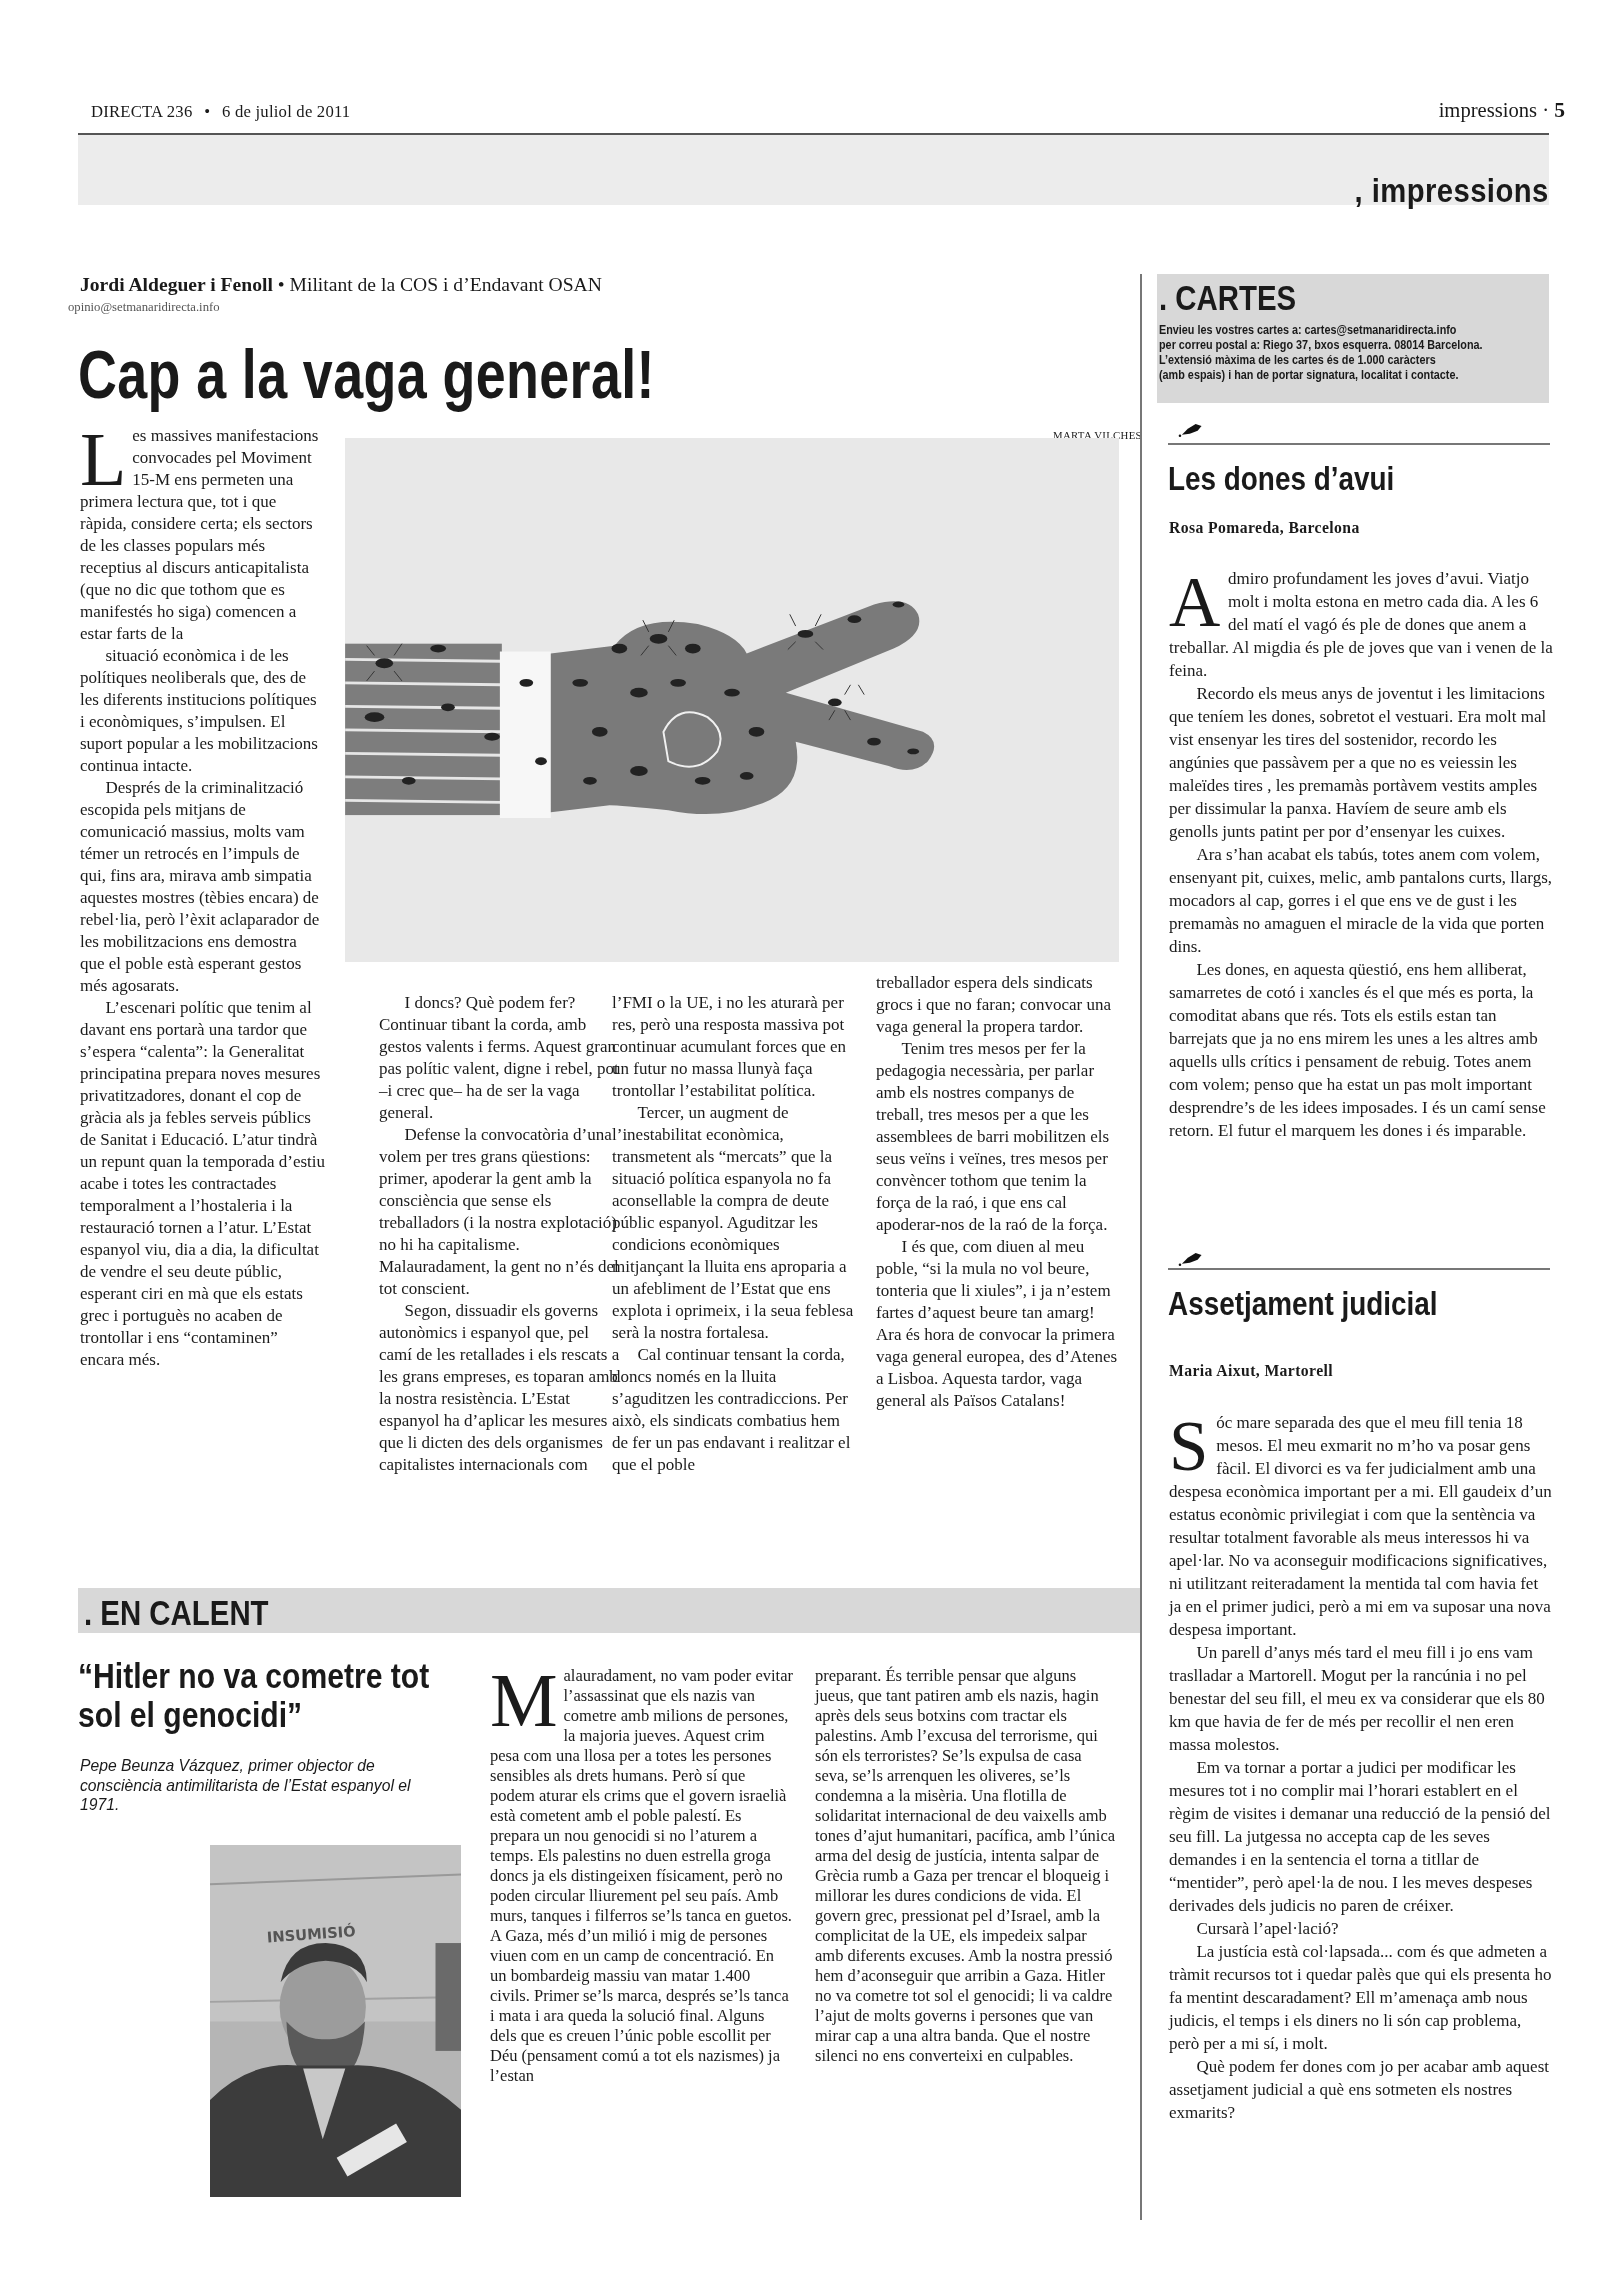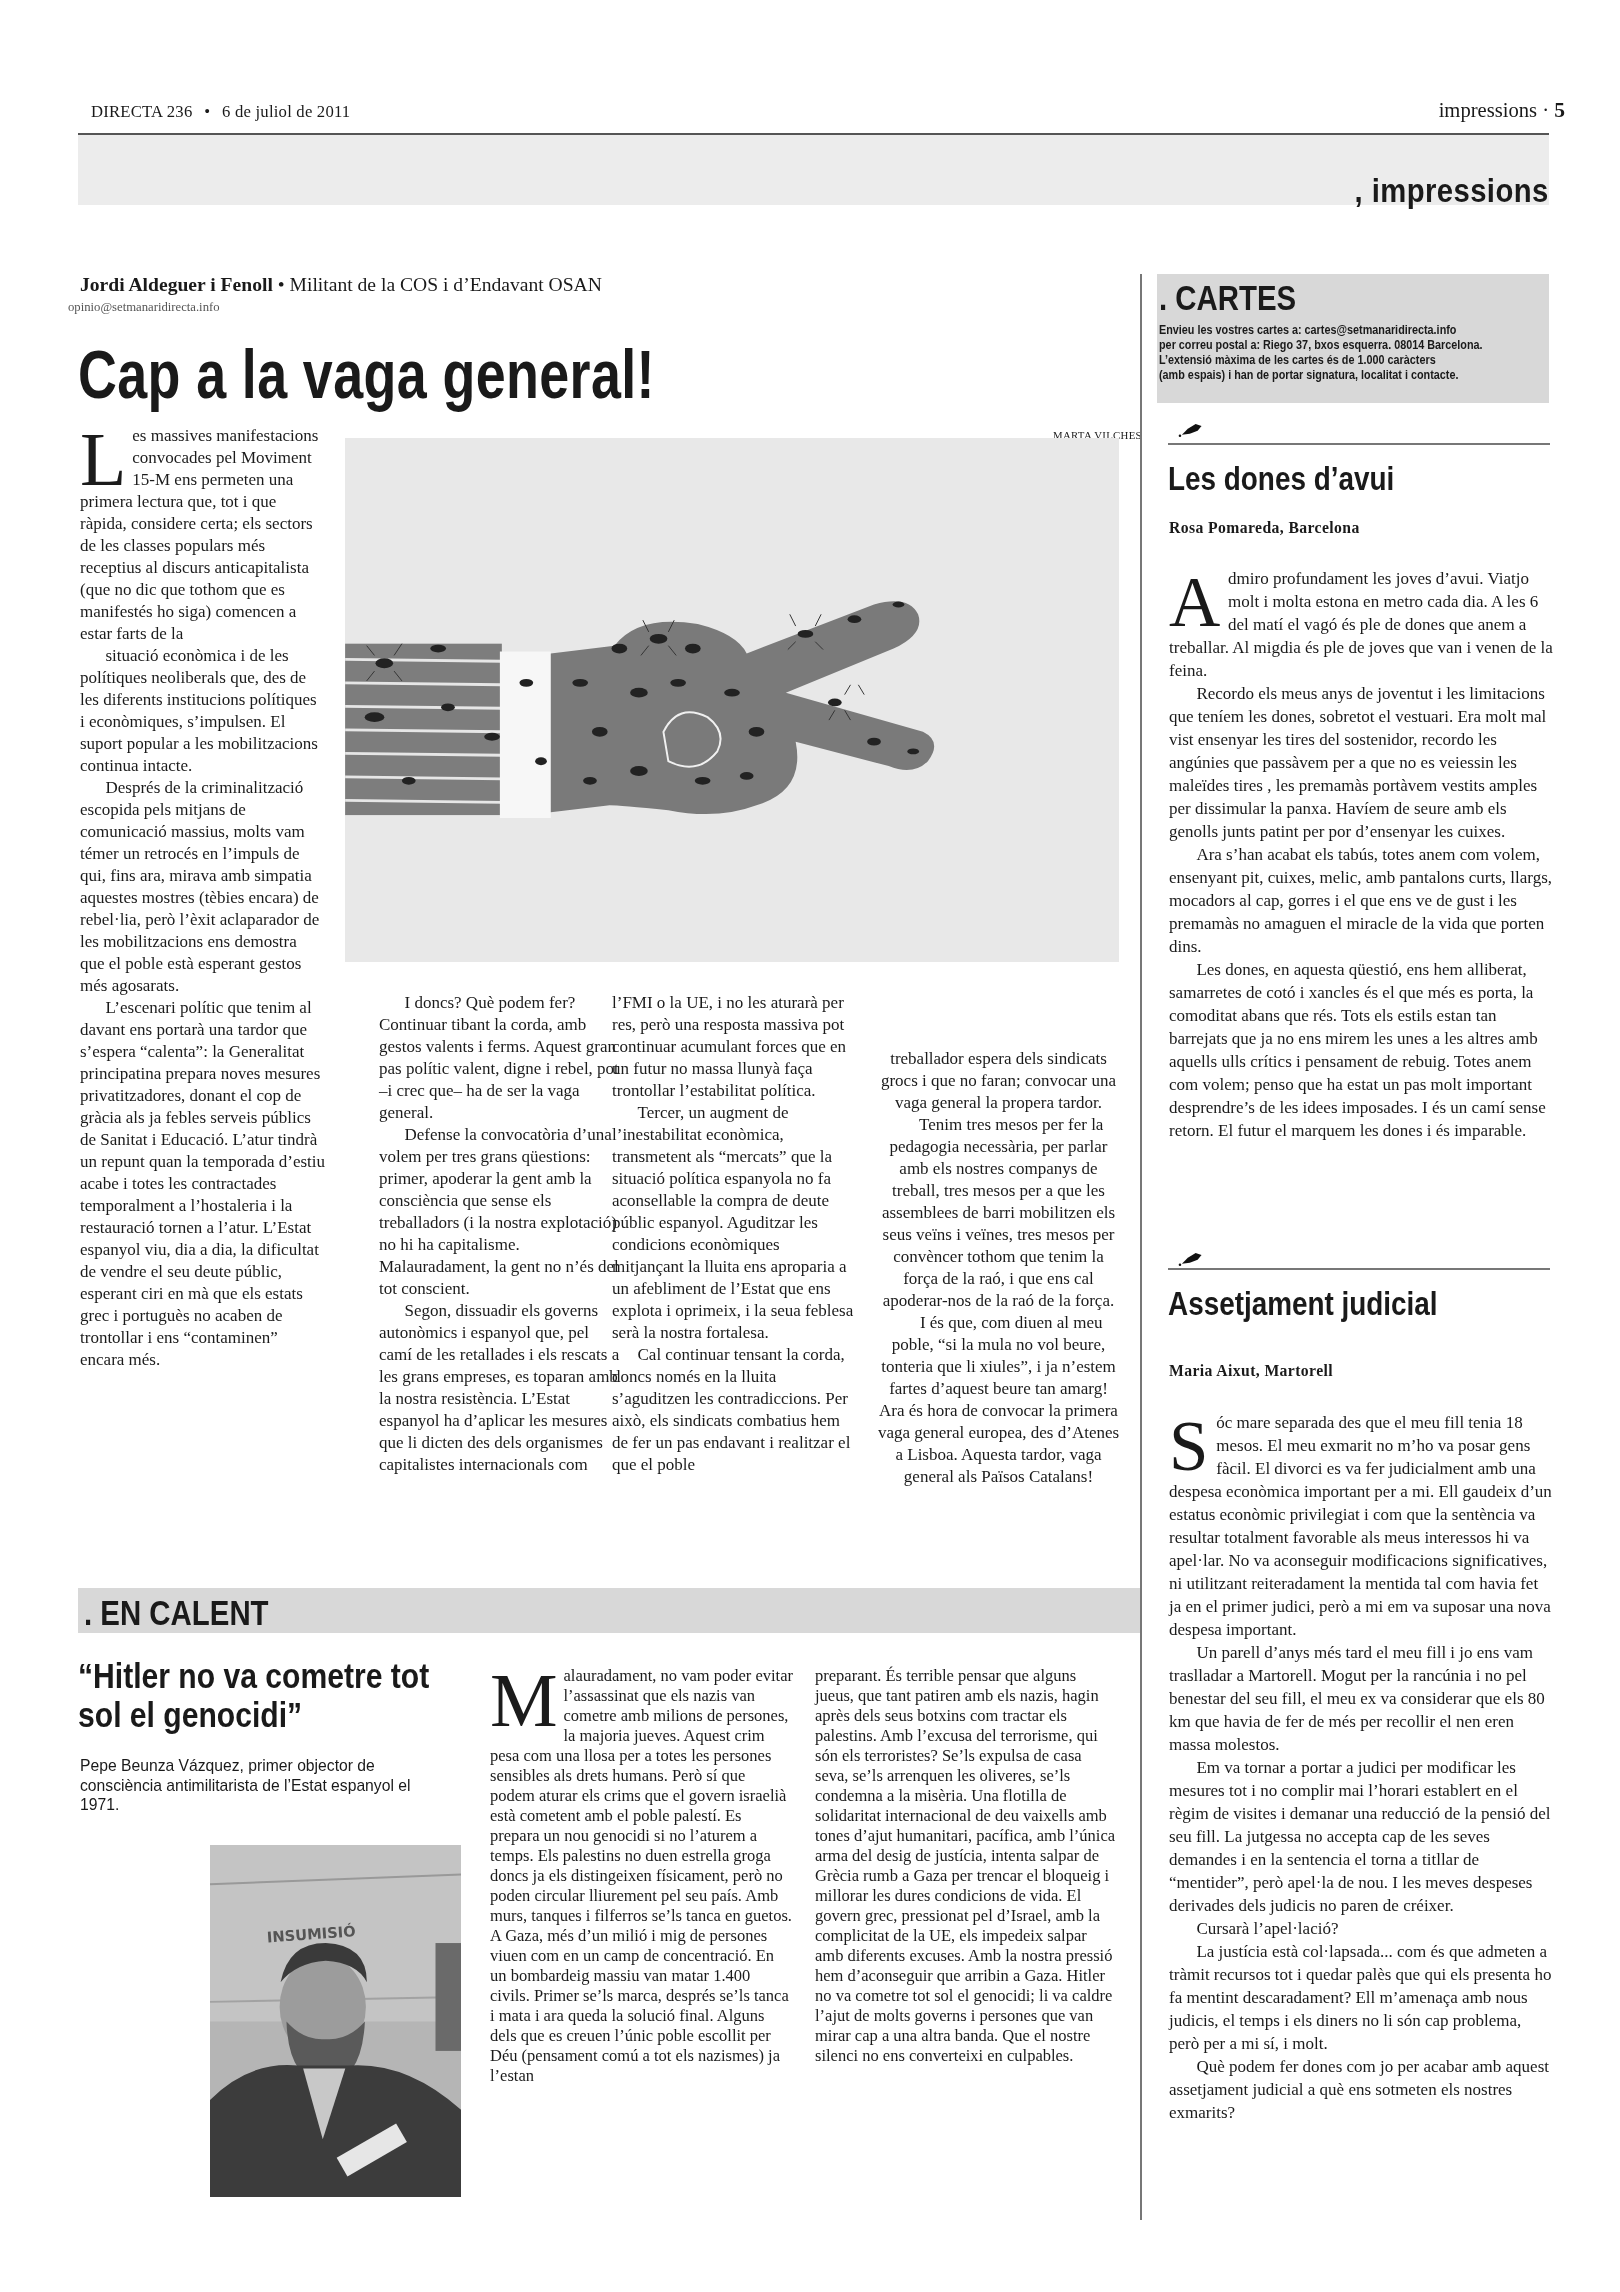--- a/index.html
+++ b/index.html
@@ -23,34 +23,34 @@
 
   
   .col { position: absolute; font-size: 17px; line-height: 22px; font-family: "Liberation Serif", serif; color: #1b1b1b; }
   .col p { text-indent: 25.5px; }
   .col p.first { text-indent: 0; }
   .drop { float: left; font-size: 76px; line-height: 61px; margin: 3.9px 5.9px 0 0; font-family: "Liberation Serif", serif; }
 
   #col1 { left: 80px; top: 425px; width: 245px; }
   #col2 { left: 347px; top: 992px; width: 243px; margin-left: 32px; }
   #col3 { left: 612px; top: 992px; width: 243px; }
-  #col4 { left: 876px; top: 1048px; width: 245px; text-align: center; }
+  #col4 { left: 876px; top: 972px; width: 245px; }
 
   
   #credit { position: absolute; left: 1017px; top: 429px; font-size: 10.8px; font-family: "Liberation Serif", serif; letter-spacing: 0.3px; margin-left: 36px; }
   #illustration { position: absolute; left: 345px; top: 438px; width: 774px; height: 524px; background: #e8e8e8; overflow: hidden; }
 
   
   #vdivider { position: absolute; left: 1140px; top: 274px; width: 2px; height: 1946px; background: #777; }
 
   
   #encalent-bar { position: absolute; left: 78px; top: 1588px; width: 1062px; height: 45px; background: #d8d8d8; }
   #encalent-title { position: absolute; left: 84px; top: 1593px; font-size: 35px; font-family: "Liberation Sans", sans-serif; font-weight: bold; transform: scaleX(0.84); transform-origin: left; }
   #quote-title { position: absolute; left: 78px; top: 1656px; width: 451px; font-size: 35px; line-height: 39px; font-family: "Liberation Sans", sans-serif; font-weight: bold; transform: scaleX(0.86); transform-origin: left; }
-  #quote-sub { position: absolute; left: 80px; top: 1756px; width: 333px; font-size: 15.7px; line-height: 19.6px; font-family: "Liberation Sans", sans-serif; }
+  #quote-sub { position: absolute; left: 80px; top: 1756px; width: 333px; font-size: 15.7px; line-height: 19.6px; font-family: "Liberation Sans", sans-serif; font-style: italic; }
   #photo { position: absolute; left: 210px; top: 1845px; width: 251px; height: 352px; background: #8a8a8a; overflow: hidden; }
 
   #col5 { left: 490px; top: 1666px; width: 304px; font-size: 16.5px; line-height: 20px; }
   #col6 { left: 815px; top: 1666px; width: 304px; font-size: 16.5px; line-height: 20px; }
 
   
   #cartes-box { position: absolute; left: 1157px; top: 274px; width: 392px; height: 129px; background: #d8d8d8; }
   #cartes-title { position: absolute; left: 1159px; top: 278px; font-size: 35px; font-family: "Liberation Sans", sans-serif; font-weight: bold; transform: scaleX(0.84); transform-origin: left; }
   #cartes-info { position: absolute; left: 1159px; top: 323px; width: 412px; font-size: 12.3px; line-height: 15px; font-family: "Liberation Sans", sans-serif; font-weight: bold; transform: scaleX(0.88); transform-origin: left; }
 

